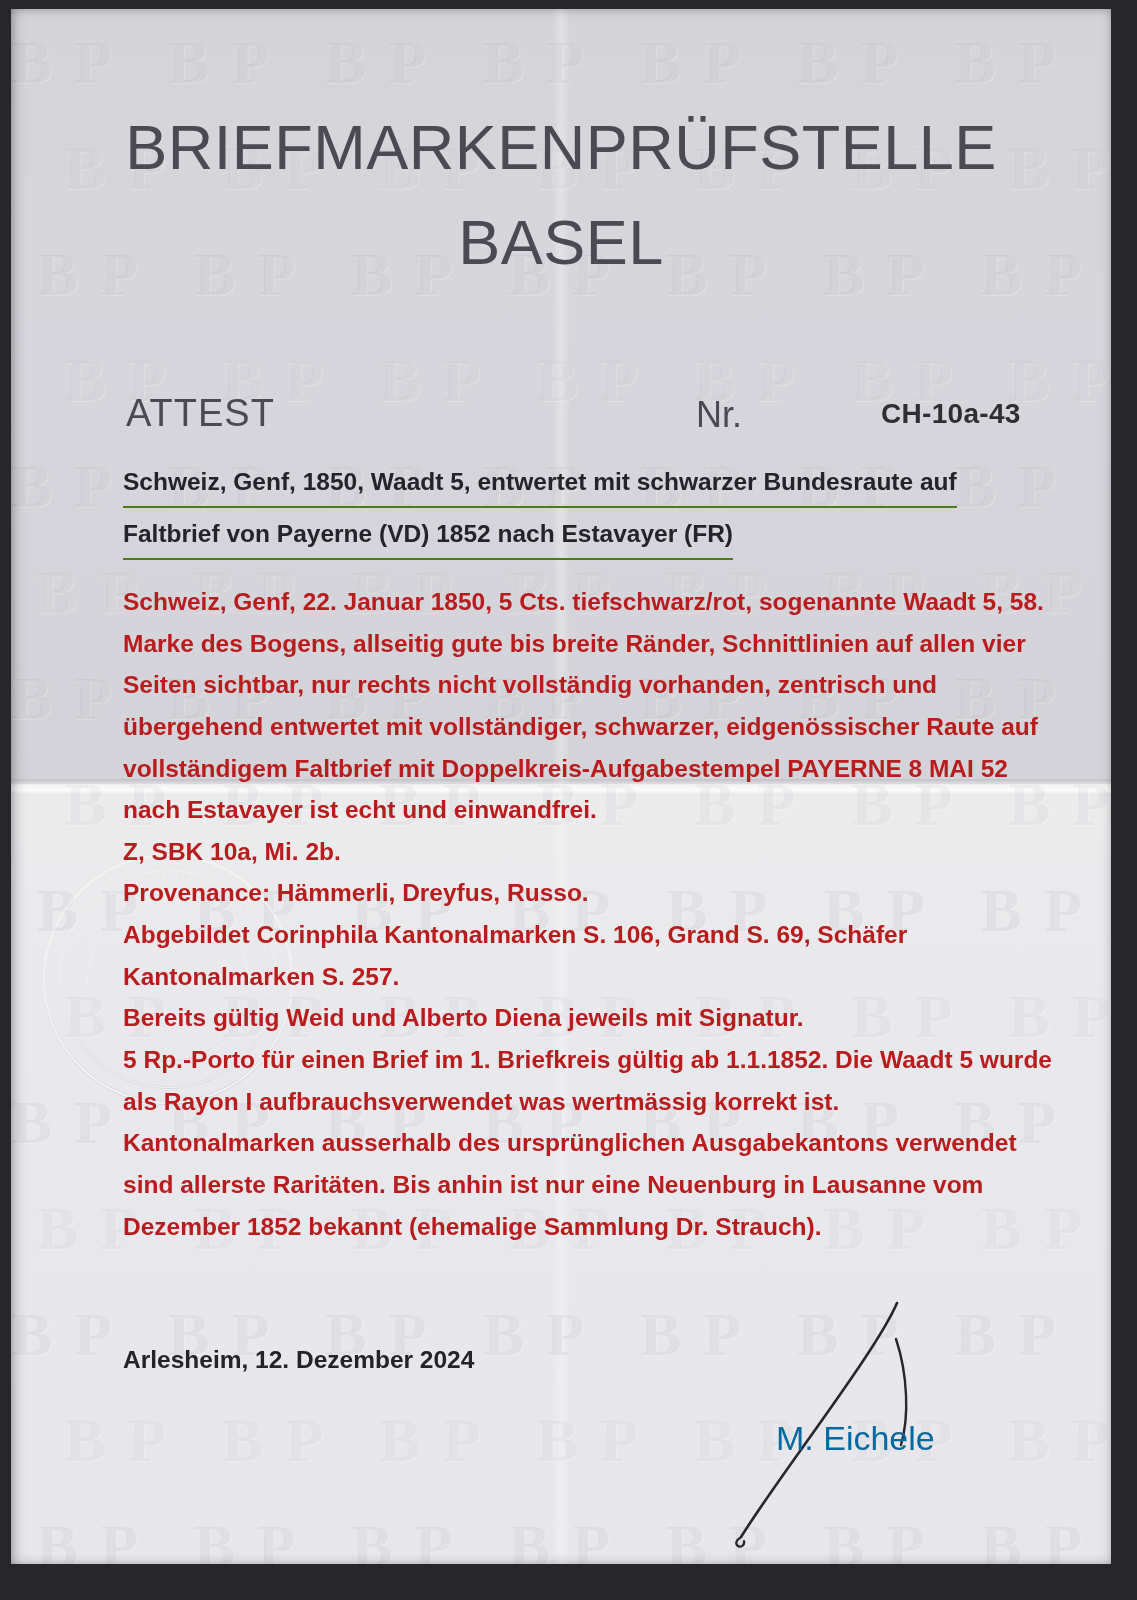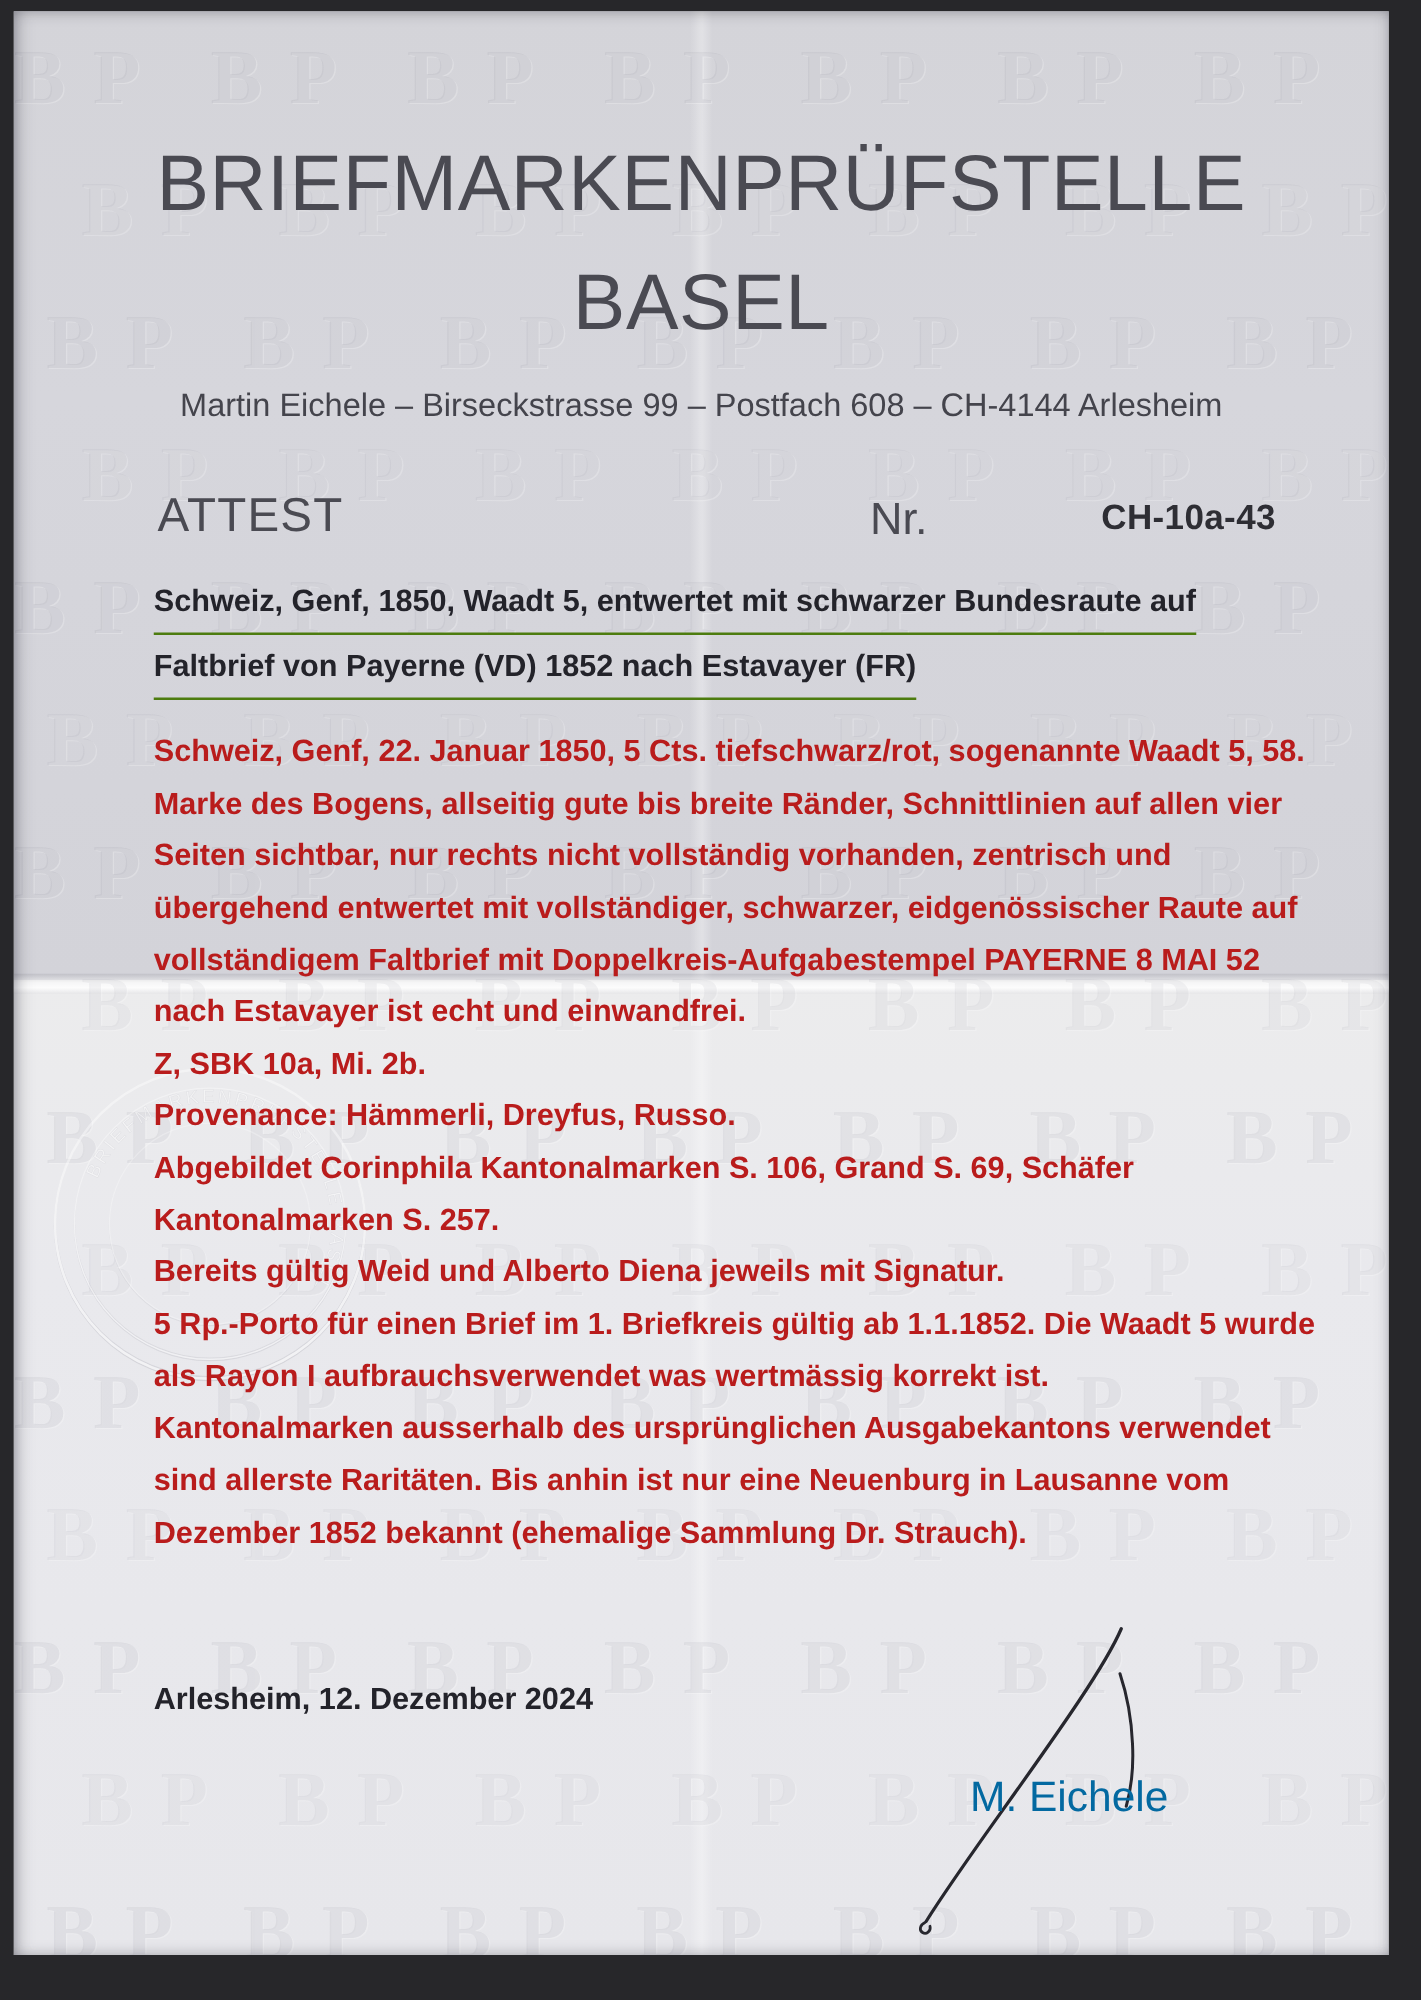--- a/index.html
+++ b/index.html
@@ -261,21 +261,20 @@
 
     <div class="edge-shadow"></div>
 
     <div class="content">
 
       <div class="title">
         <span class="l1">BRIEFMARKENPRÜFSTELLE</span>
         <span class="l2">BASEL</span>
       </div>
 
-      <div class="address">Martin Eichele – Birseckstrasse 99 – Postfach 608 – CH-4144 Arlesheim</div>
 
       <div class="attest-row">
         <span class="attest-word">ATTEST</span>
         <span class="nr-word">Nr.</span>
         <span class="nr-value">CH-10a-43</span>
       </div>
 
       <div class="subject">
         <span class="sline">Schweiz, Genf, 1850, Waadt 5, entwertet mit schwarzer Bundesraute auf</span>
         <span class="sline">Faltbrief von Payerne (VD) 1852 nach Estavayer (FR)</span>

